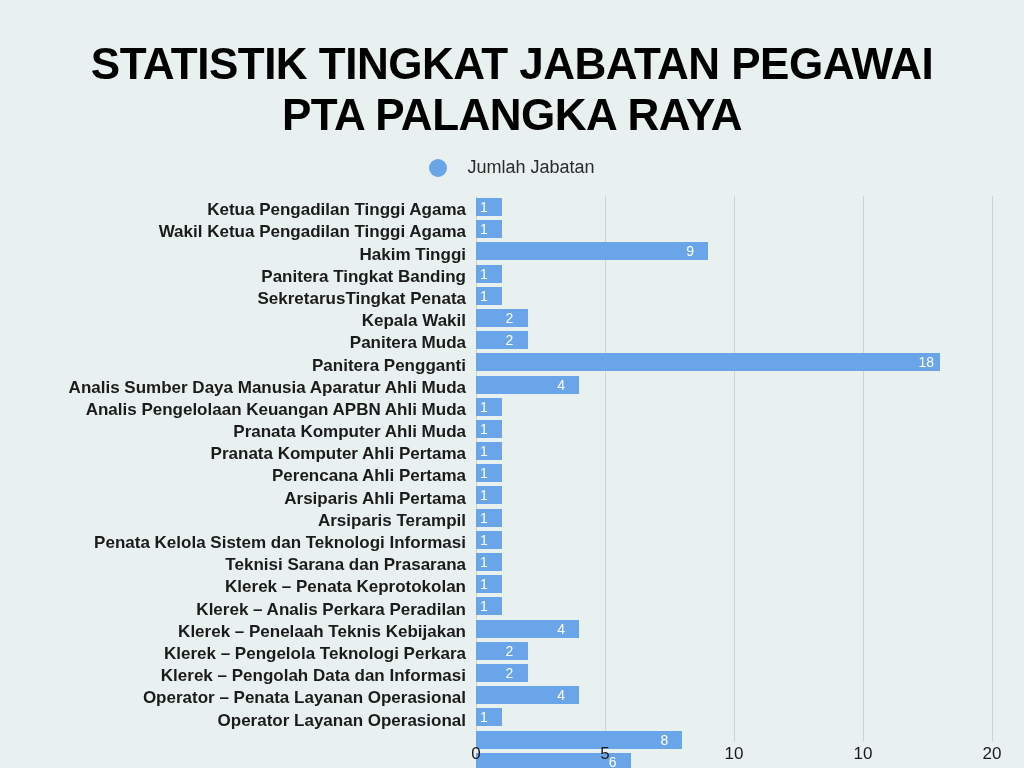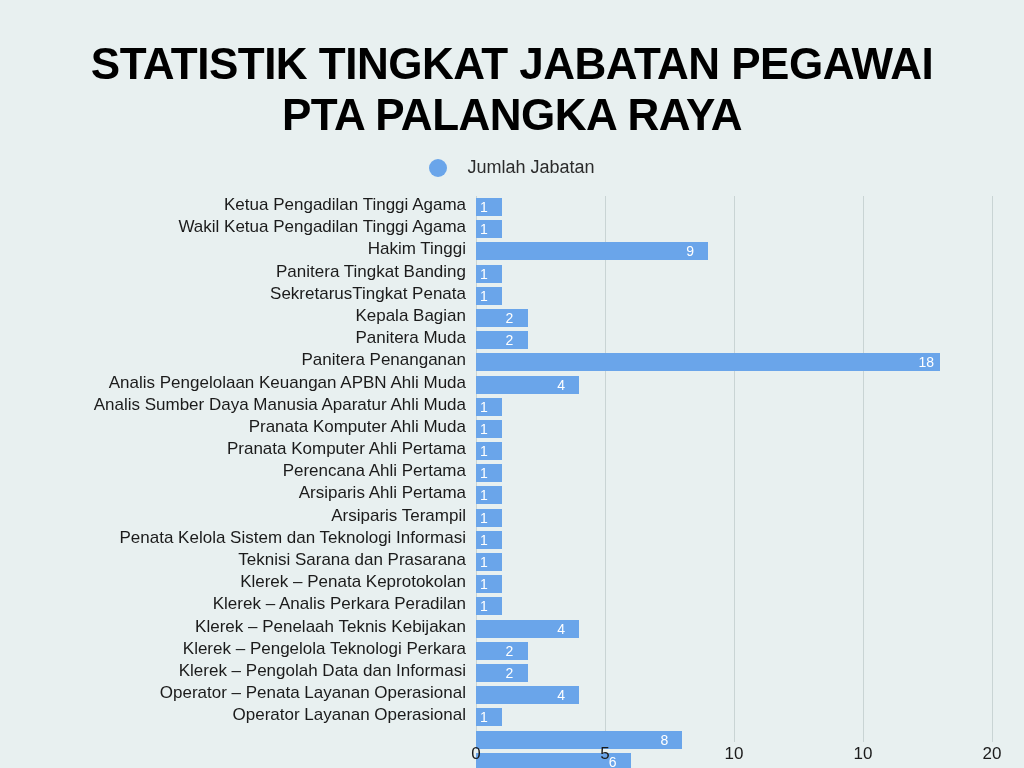--- a/index.html
+++ b/index.html
@@ -69,21 +69,22 @@
   .plot {
     position: absolute;
     left: 476px;
     top: 0;
     width: 516px;
     height: 546px;
   }
   .row {
     height: 22.2px;
     display: flex;
-    align-items: flex-start;
+    align-items: flex-end;
+    font-weight: bold;
   }
   .cat-label {
     width: 100%;
     text-align: right;
     padding-right: 10px;
     box-sizing: border-box;
     font-size: 17px;
     color: #1b1b1b;
     white-space: nowrap;
     line-height: 1;
@@ -162,33 +163,33 @@
         <div class="row">
           <div class="cat-label">Hakim Tinggi</div>
         </div>
         <div class="row">
           <div class="cat-label">Panitera Tingkat Banding</div>
         </div>
         <div class="row">
           <div class="cat-label">SekretarusTingkat Penata</div>
         </div>
         <div class="row">
-          <div class="cat-label">Kepala Bagian</div>
+          <div class="cat-label">Kepala Wakil</div>
         </div>
         <div class="row">
           <div class="cat-label">Panitera Muda</div>
         </div>
         <div class="row">
-          <div class="cat-label">Panitera Penanganan</div>
+          <div class="cat-label">Panitera Pengganti</div>
+        </div>
+        <div class="row">
+          <div class="cat-label">Analis Sumber Daya Manusia Aparatur Ahli Muda</div>
         </div>
         <div class="row">
           <div class="cat-label">Analis Pengelolaan Keuangan APBN Ahli Muda</div>
-        </div>
-        <div class="row">
-          <div class="cat-label">Analis Sumber Daya Manusia Aparatur Ahli Muda</div>
         </div>
         <div class="row">
           <div class="cat-label">Pranata Komputer Ahli Muda</div>
         </div>
         <div class="row">
           <div class="cat-label">Pranata Komputer Ahli Pertama</div>
         </div>
         <div class="row">
           <div class="cat-label">Perencana Ahli Pertama</div>
         </div>

